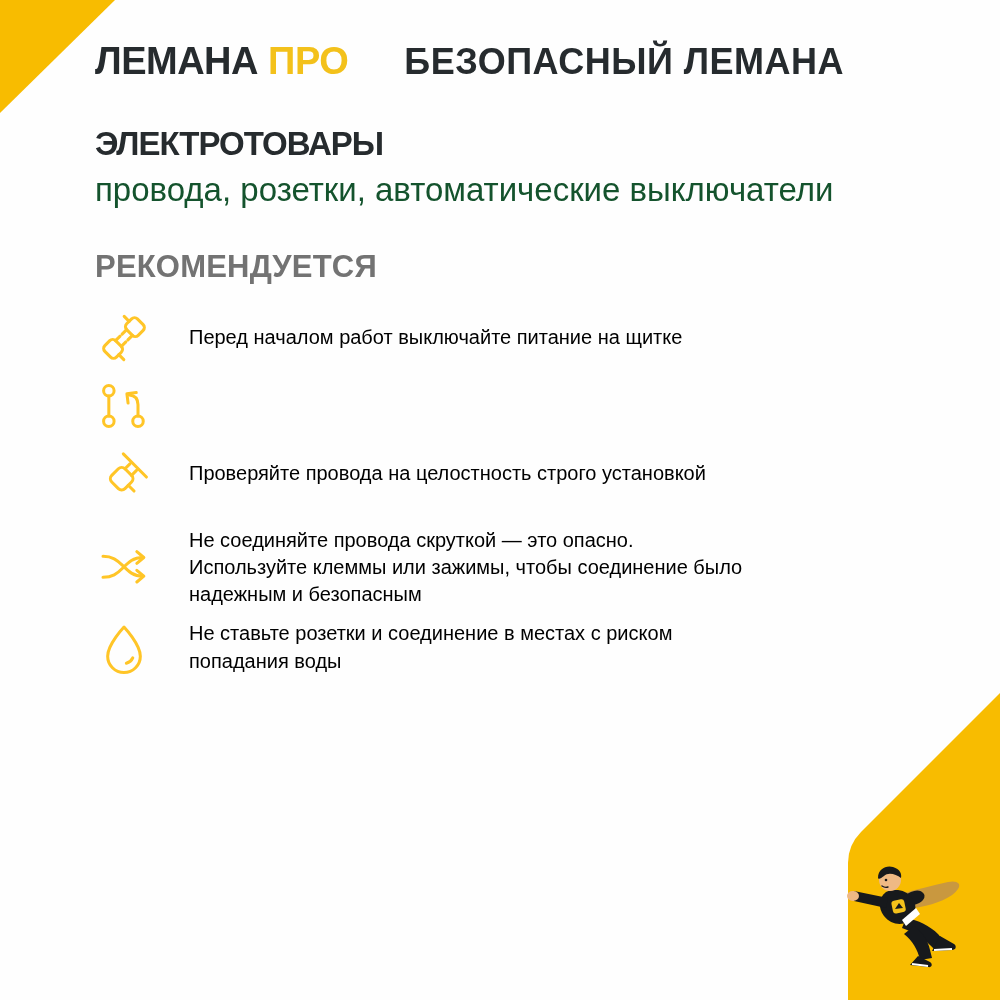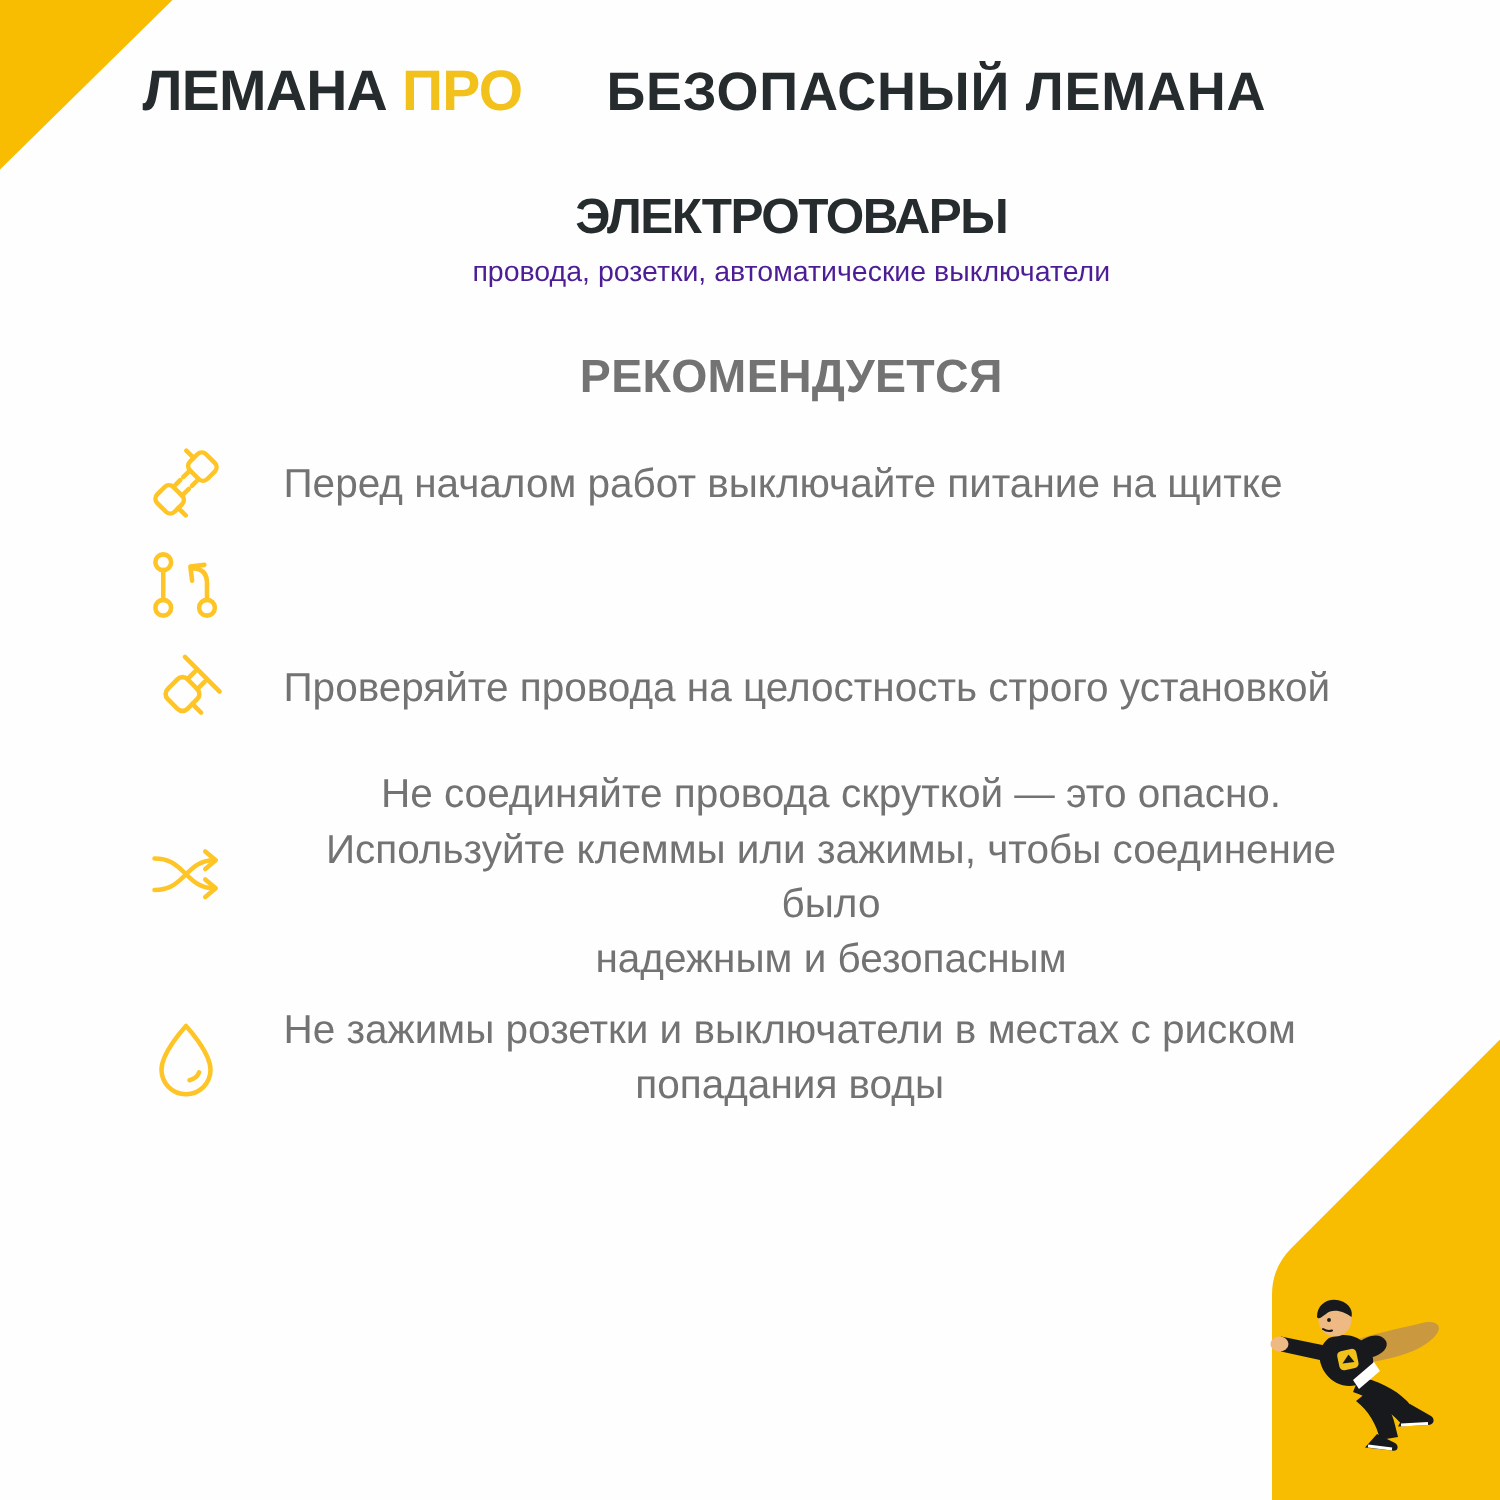--- a/index.html
+++ b/index.html
@@ -9,42 +9,42 @@
     background:#FEFEFE;
     position:relative;
     overflow:hidden;
     color:#24292D;
   }
   .corner { position:absolute; pointer-events:none; }
   .corner-tl { top:0; left:0; }
   .corner-br { bottom:0; right:0; }
   .mascot { position:absolute; right:28px; bottom:32px; }
 
-  .content { position:relative; padding:40px 40px 0 95px; z-index:2;text-align:center; }
+  .content { position:relative; padding:40px 40px 0 95px; z-index:2; }
 
   .header-row { display:flex; align-items:baseline; gap:56px; }
   .logo { font-size:38px; font-weight:900; letter-spacing:-0.5px; white-space:nowrap; }
   .logo .accent { color:#F3C11B; }
   .logo .primary { color:#262B2E; }
   .header-title { font-size:36px; font-weight:800; color:#262B2E; letter-spacing:0.5px; white-space:nowrap; }
 
   .page-title { margin-top:42px; font-size:33px; font-weight:900; letter-spacing:-1px; color:#262B2E; }
-  .page-subtitle { margin-top:8px; font-size:19px; font-weight:400; color:#4c1d95; }
+  .page-subtitle { margin-top:8px; font-size:33px; font-weight:400; color:#14532d; }
 
   .section-heading { font-size:31px; font-weight:800; color:#737373; letter-spacing:0.2px; }
   .section-heading.first { margin-top:40px; }
   .section-heading.second { margin-top:26px; }
 
   .items { margin-top:24px; }
   .item { display:flex; align-items:center; gap:36px; margin-bottom:10px; }
   .item.tall { align-items:center; }
   .icon-box { width:58px; height:58px; flex:0 0 58px; display:flex; align-items:center; justify-content:center; }
   .icon-box svg { width:56px; height:56px; stroke:#FFC527; fill:none; stroke-width:2.6; stroke-linecap:round; stroke-linejoin:round; }
   .item-text {
-    font-size:27px; line-height:1.36; color:#737373;
+    font-size:20px; line-height:1.36; color:#000000;
     white-space:pre-line; max-width:730px; font-weight:400;
   }
 </style>
 </head>
 <body>
 
 <svg class="corner corner-tl" width="120" height="118" viewBox="0 0 120 118">
   <polygon points="0,0 115,0 0,113" fill="#F8BC00"></polygon>
 </svg>
 
@@ -161,19 +161,19 @@
 надежным и безопасным</div>
     </div>
 
     <div class="item tall">
       <div class="icon-box">
         <svg viewBox="0 0 48 48">
           <path d="M24,6 C24,6 10,21 10,31 a14,14 0 0 0 28,0 C38,21 24,6 24,6 Z"></path>
           <path d="M26,37 q4,-1 5.5,-4.5"></path>
         </svg>
       </div>
-      <div class="item-text">Не зажимы розетки и выключатели в местах с риском
+      <div class="item-text">Не ставьте розетки и соединение в местах с риском
 попадания воды</div>
     </div>
 
   </div>
 
 </div>
 
 </body></html>

